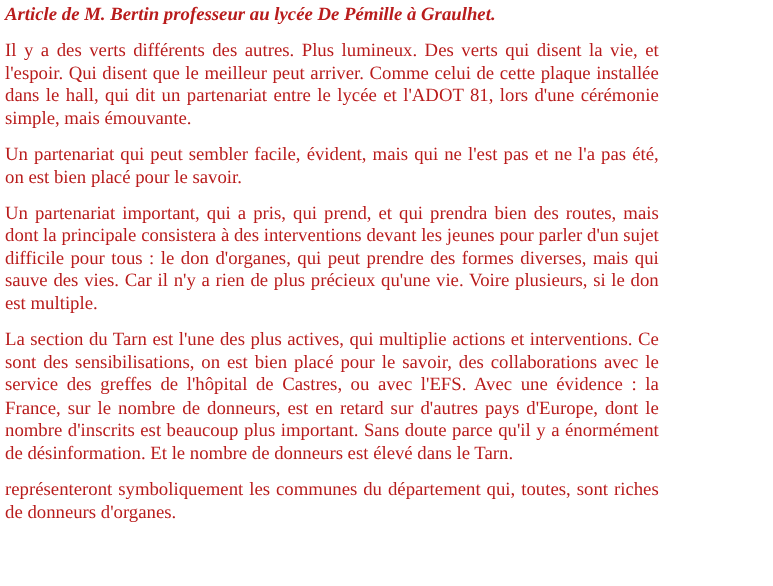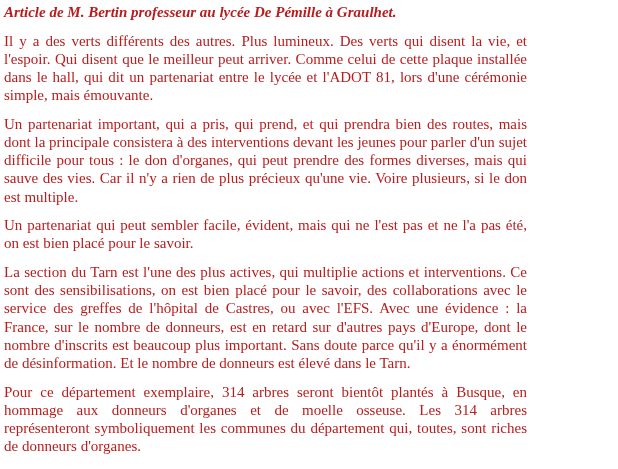--- a/index.html
+++ b/index.html
@@ -47,23 +47,22 @@
 </style>
 </head>
 <body>
 
 <main class="page">
   <h1 class="title">Article de M. Bertin professeur au lycée De Pémille à Graulhet.</h1>
 
   <p class="para">Il y a des verts différents des autres. Plus lumineux. Des verts qui disent la vie, et l'espoir. Qui disent que le meilleur peut arriver. Comme celui de cette plaque installée dans le hall, qui dit un partenariat entre le lycée et l'ADOT 81, lors d'une cérémonie simple, mais émouvante.</p>
 
 
+  <p class="para">Un partenariat qui peut sembler facile, évident, mais qui ne l'est pas et ne l'a pas été, on est bien placé pour le savoir.</p>
+
   <p class="para">Un partenariat important, qui a pris, qui prend, et qui prendra bien des routes, mais dont la principale consistera à des interventions devant les jeunes pour parler d'un sujet difficile pour tous&nbsp;: le don d'organes, qui peut prendre des formes diverses, mais qui sauve des vies. Car il n'y a rien de plus précieux qu'une vie. Voire plusieurs, si le don est multiple.</p>
-
-  <p class="para">Un partenariat qui peut sembler facile, évident, mais qui ne l'est pas et ne l'a pas été, on est bien placé pour le savoir.</p>
 
   <p class="para">La section du Tarn est l'une des plus actives, qui multiplie actions et interventions. Ce sont des sensibilisations, on est bien placé pour le savoir, des collaborations avec le service des greffes de l'hôpital de Castres, ou avec l'EFS. Avec une évidence&nbsp;: la France, sur le nombre de donneurs, est en retard sur d'autres pays d'Europe, dont le nombre d'inscrits est beaucoup plus important. Sans doute parce qu'il y a énormément de désinformation. Et le nombre de donneurs est élevé dans le Tarn.</p>
 
   <div class="para last">
-    <div class="stretch-line">Pour ce département exemplaire, 314 arbres seront bientôt plantés à Busque, en hommage aux donneurs d'organes et de moelle osseuse.&nbsp;Les&nbsp;314 arbres</div>
     <div class="rest-line">représenteront symboliquement les communes du département qui, toutes, sont riches de donneurs d'organes.</div>
   </div>
 </main>
 
 </body></html>

